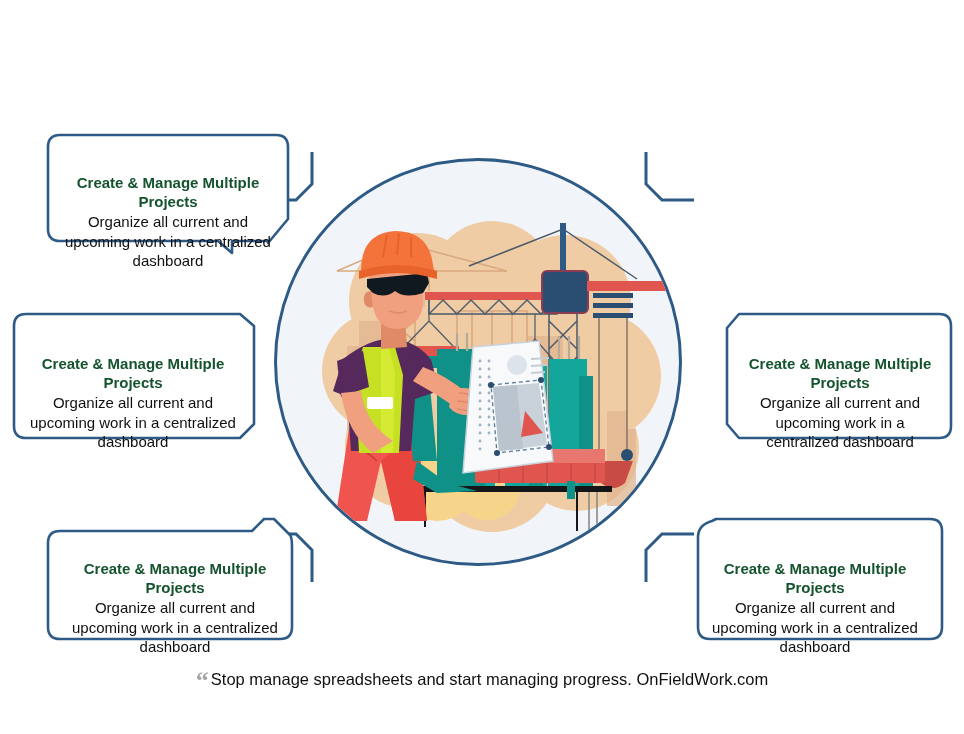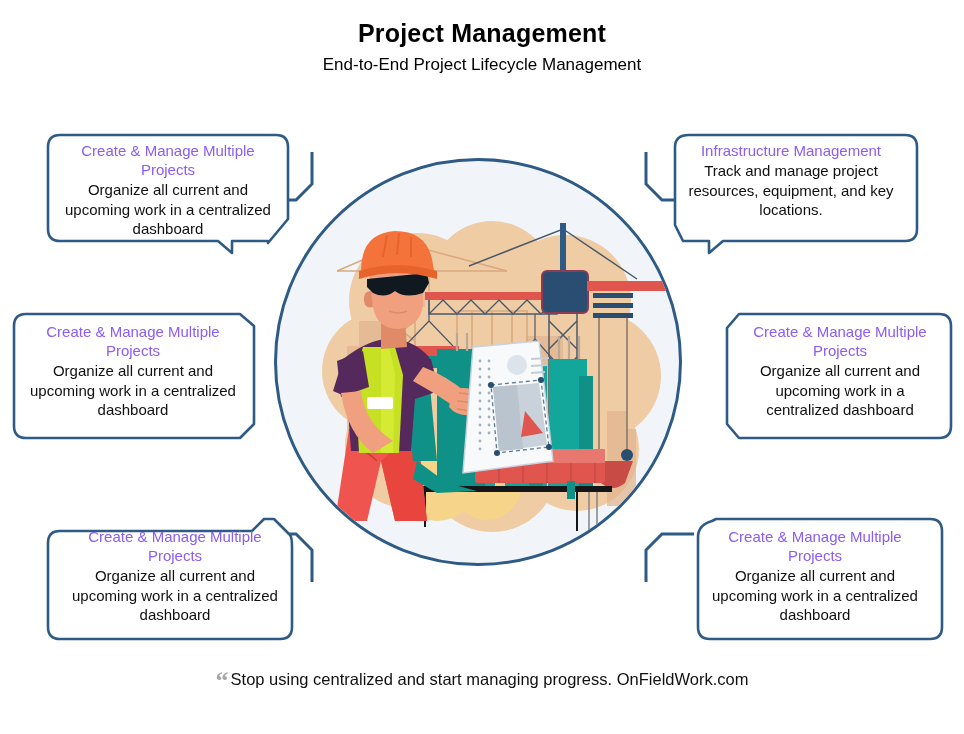--- a/index.html
+++ b/index.html
@@ -92,24 +92,25 @@
     top: 0;
     overflow: visible;
   }
   .callout .inner {
     position: absolute;
     box-sizing: border-box;
     text-align: center;
     padding: 0 10px;
   }
   .c-head {
-    color: #8b5cf6;
-    font-weight: normal;
+    color: #14532d;
+    font-weight: bold;
     font-size: 15px;
     line-height: 1.28;
+    margin-top: 32px;
   }
   .c-body {
     color: #101010;
     font-weight: normal;
     font-size: 15px;
     line-height: 1.30;
     margin-top: 1px;
   }
 
   
@@ -155,24 +156,20 @@
     font-family: "Liberation Serif", serif;
   }
   .qmark-open { top: 4px; margin-right: 2px; }
   .qmark-close { top: 6px; margin-left: 3px; }
 </style>
 </head>
 <body>
 
 <div class="stage">
 
-  <div class="header">
-    <div class="title">Project Management</div>
-    <div class="subtitle">End-to-End Project Lifecycle Management</div>
-  </div>
 
   <div class="bracket br-tl">
     <svg width="52" height="52" viewBox="0 0 52 52">
       <path d="M50 2 L50 34 L34 50 L2 50" fill="none" stroke="#2E5A86" stroke-width="3" stroke-linejoin="miter"></path>
     </svg>
   </div>
   <div class="bracket br-tr">
     <svg width="52" height="52" viewBox="0 0 52 52">
       <path d="M2 2 L2 34 L18 50 L50 50" fill="none" stroke="#2E5A86" stroke-width="3" stroke-linejoin="miter"></path>
     </svg>
@@ -419,29 +416,20 @@
   <div class="callout" id="callout-0">
     <svg class="bubble" width="244" height="122" viewBox="0 0 244 122">
       <path d="M14 2 L230 2 Q242 2 242 14 L242 86 L222 110 L222 108 L186 108 L186 120 L172 108 L14 108 Q2 108 2 96 L2 14 Q2 2 14 2 Z" fill="#FFFFFF" stroke="#2E5A86" stroke-width="2.6" stroke-linejoin="round"></path>
     </svg>
     <div class="inner">
       <div class="c-head">Create &amp; Manage Multiple Projects</div>
       <div class="c-body">Organize all current and upcoming work in a centralized dashboard</div>
     </div>
   </div>
 
-  <div class="callout" id="callout-1">
-    <svg class="bubble" width="256" height="122" viewBox="0 0 256 122">
-      <path d="M26 2 L242 2 Q254 2 254 14 L254 96 Q254 108 242 108 L60 108 L46 120 L46 108 L20 108 L12 92 L12 14 Q12 2 26 2 Z" fill="#FFFFFF" stroke="#2E5A86" stroke-width="2.6" stroke-linejoin="round"></path>
-    </svg>
-    <div class="inner">
-      <div class="c-head">Infrastructure Management</div>
-      <div class="c-body">Track and manage project resources, equipment,  and key locations.</div>
-    </div>
-  </div>
 
   <div class="callout" id="callout-2">
     <svg class="bubble" width="246" height="130" viewBox="0 0 246 130">
       <path d="M16 2 L230 2 L244 14 L244 112 L230 126 L16 126 Q4 126 4 114 L4 14 Q4 2 16 2 Z" fill="#FFFFFF" stroke="#2E5A86" stroke-width="2.6" stroke-linejoin="round"></path>
     </svg>
     <div class="inner">
       <div class="c-head">Create &amp; Manage Multiple Projects</div>
       <div class="c-body">Organize all current and upcoming work in a centralized dashboard</div>
     </div>
   </div>
@@ -471,17 +459,17 @@
       <path d="M30 2 L244 2 Q256 2 256 14 L256 110 Q256 122 244 122 L24 122 Q12 122 12 110 L12 20 Q12 8 26 4 Z" fill="#FFFFFF" stroke="#2E5A86" stroke-width="2.6" stroke-linejoin="round"></path>
     </svg>
     <div class="inner">
       <div class="c-head">Create &amp; Manage Multiple Projects</div>
       <div class="c-body">Organize all current and upcoming work in a centralized dashboard</div>
     </div>
   </div>
 
   <div class="footer">
     <div class="quote-line">
-      <span class="qmark qmark-open">“</span><span>Stop using centralized and start managing progress. OnFieldWork.com</span>
+      <span class="qmark qmark-open">“</span><span>Stop manage spreadsheets and start managing progress. OnFieldWork.com</span>
     </div>
   </div>
 
 </div>
 
 </body></html>

